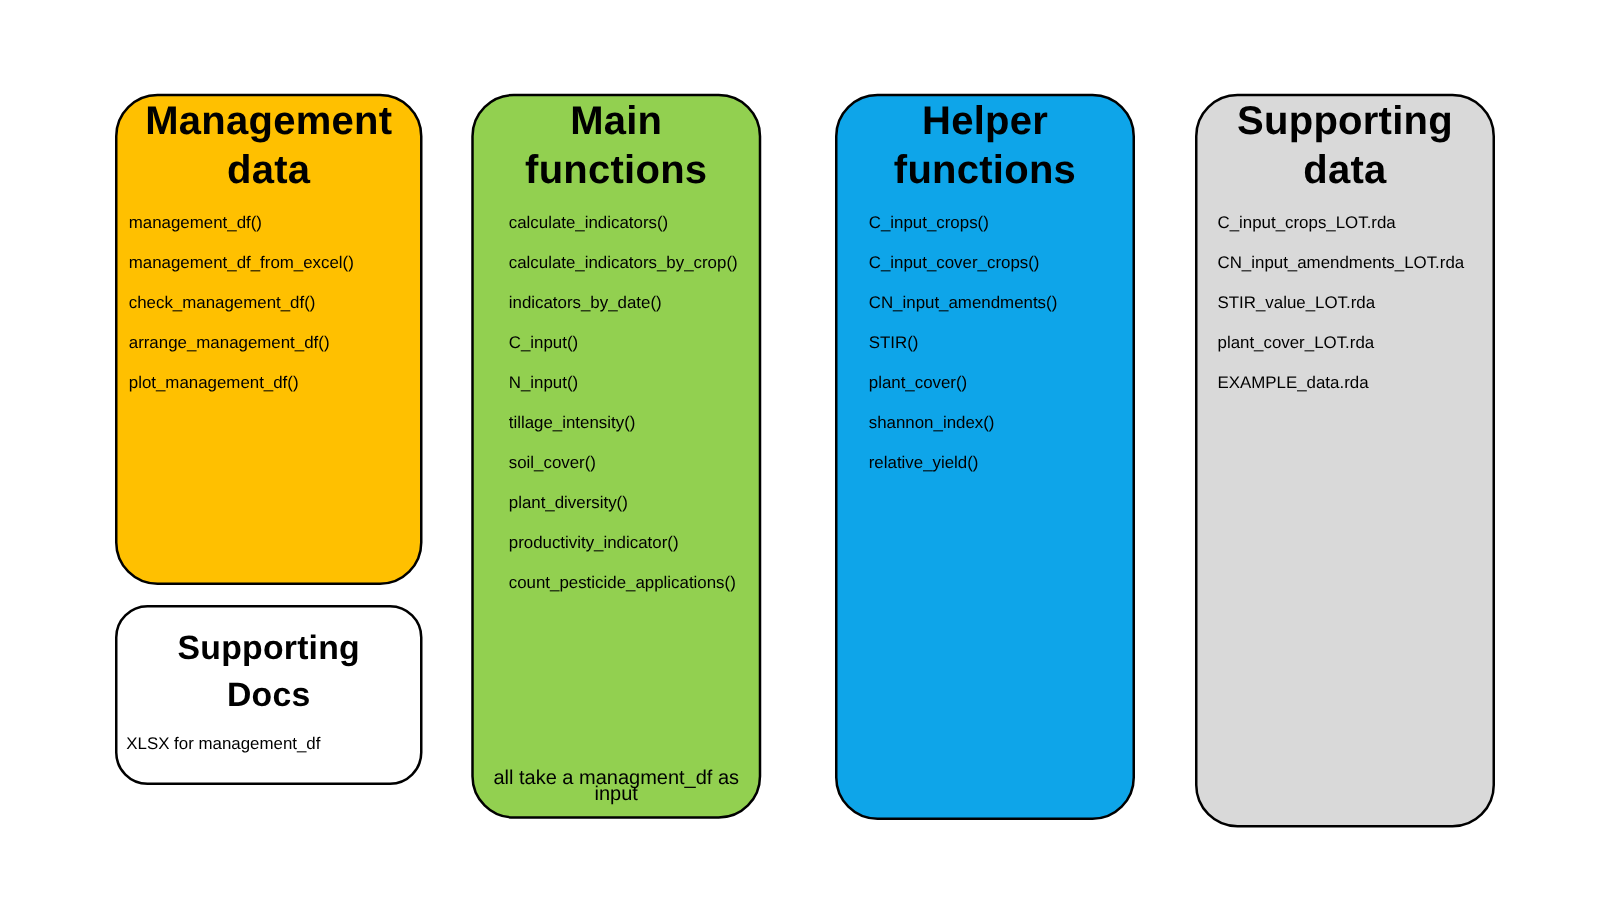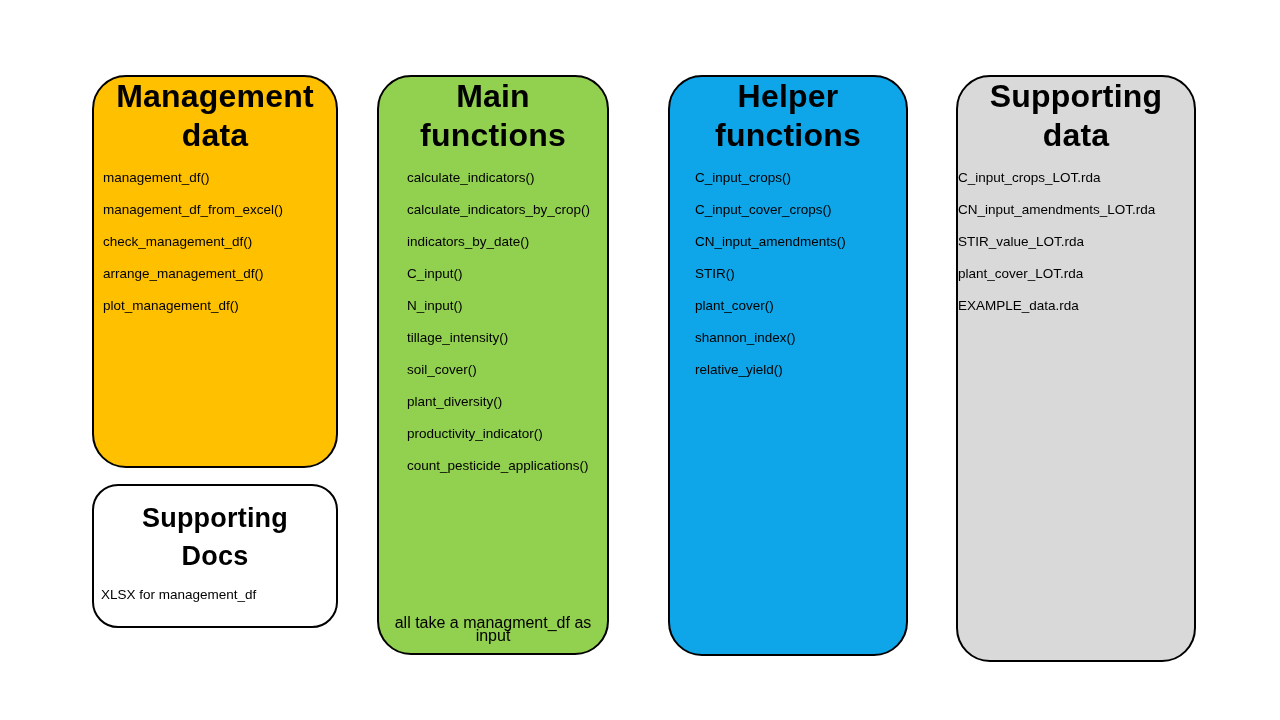--- a/index.html
+++ b/index.html
@@ -52,21 +52,21 @@
   .box-item {
     font-size: 13.5px;
     line-height: 22px;
     margin-bottom: 10px;
     white-space: nowrap;
   }
   
   .col1 .box-items { padding-left: 9px;  }
   .col2 .box-items { padding-left: 28px; }
   .col3 .box-items { padding-left: 25px; }
-  .col4 .box-items { }
+  .col4 .box-items { padding-left: 16px; }
   .supporting .box-items { padding-left: 7px; margin-top: 9px; }
   .box-footnote {
     position: absolute;
     bottom: 11px;
     left: 0;
     width: 100%;
     text-align: center;
     font-size: 16px;
     line-height: 13px;
   }

